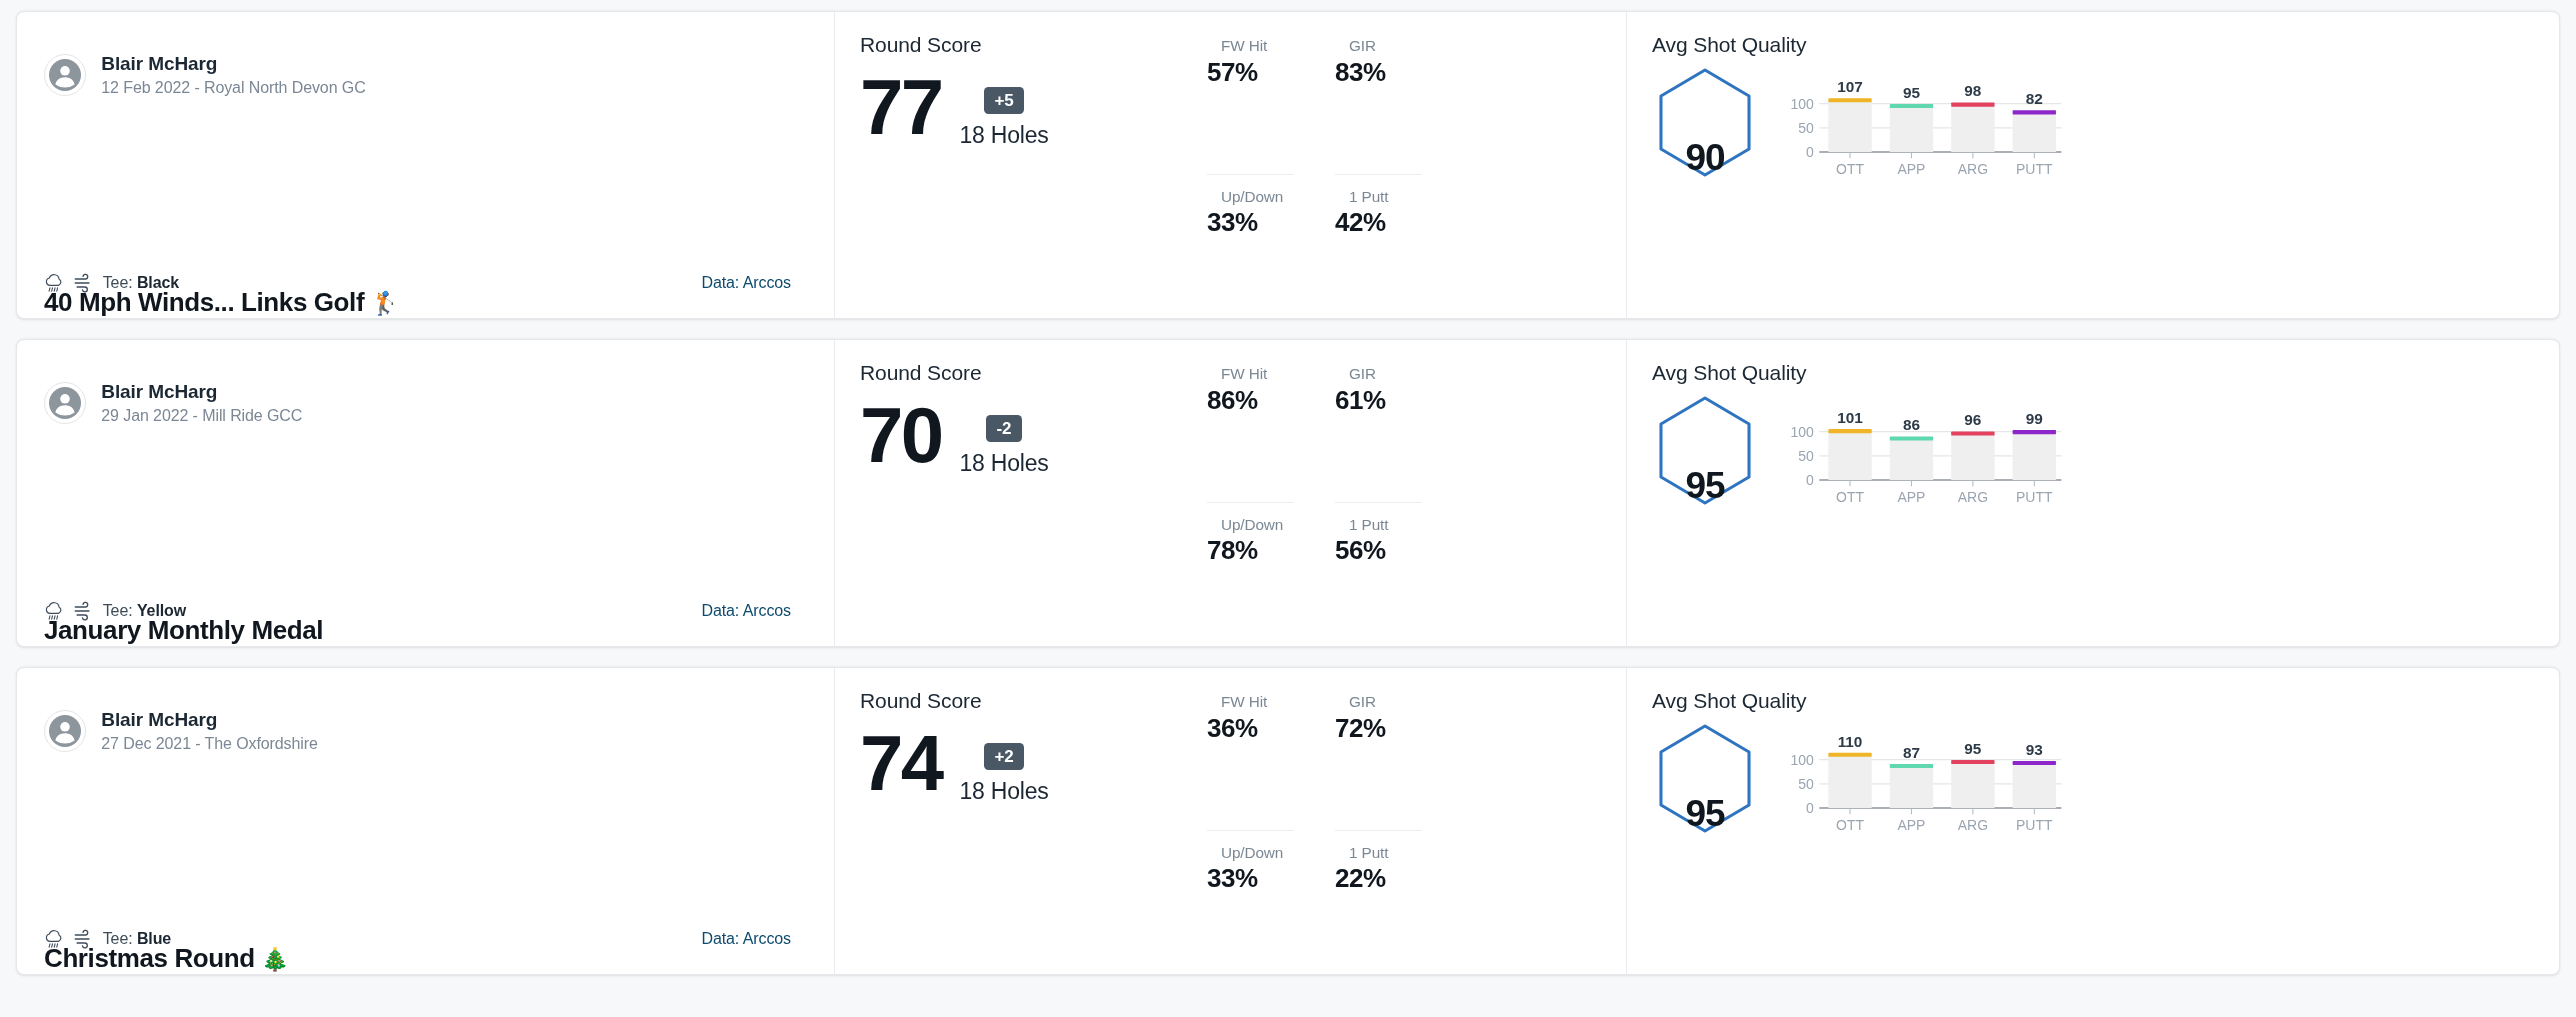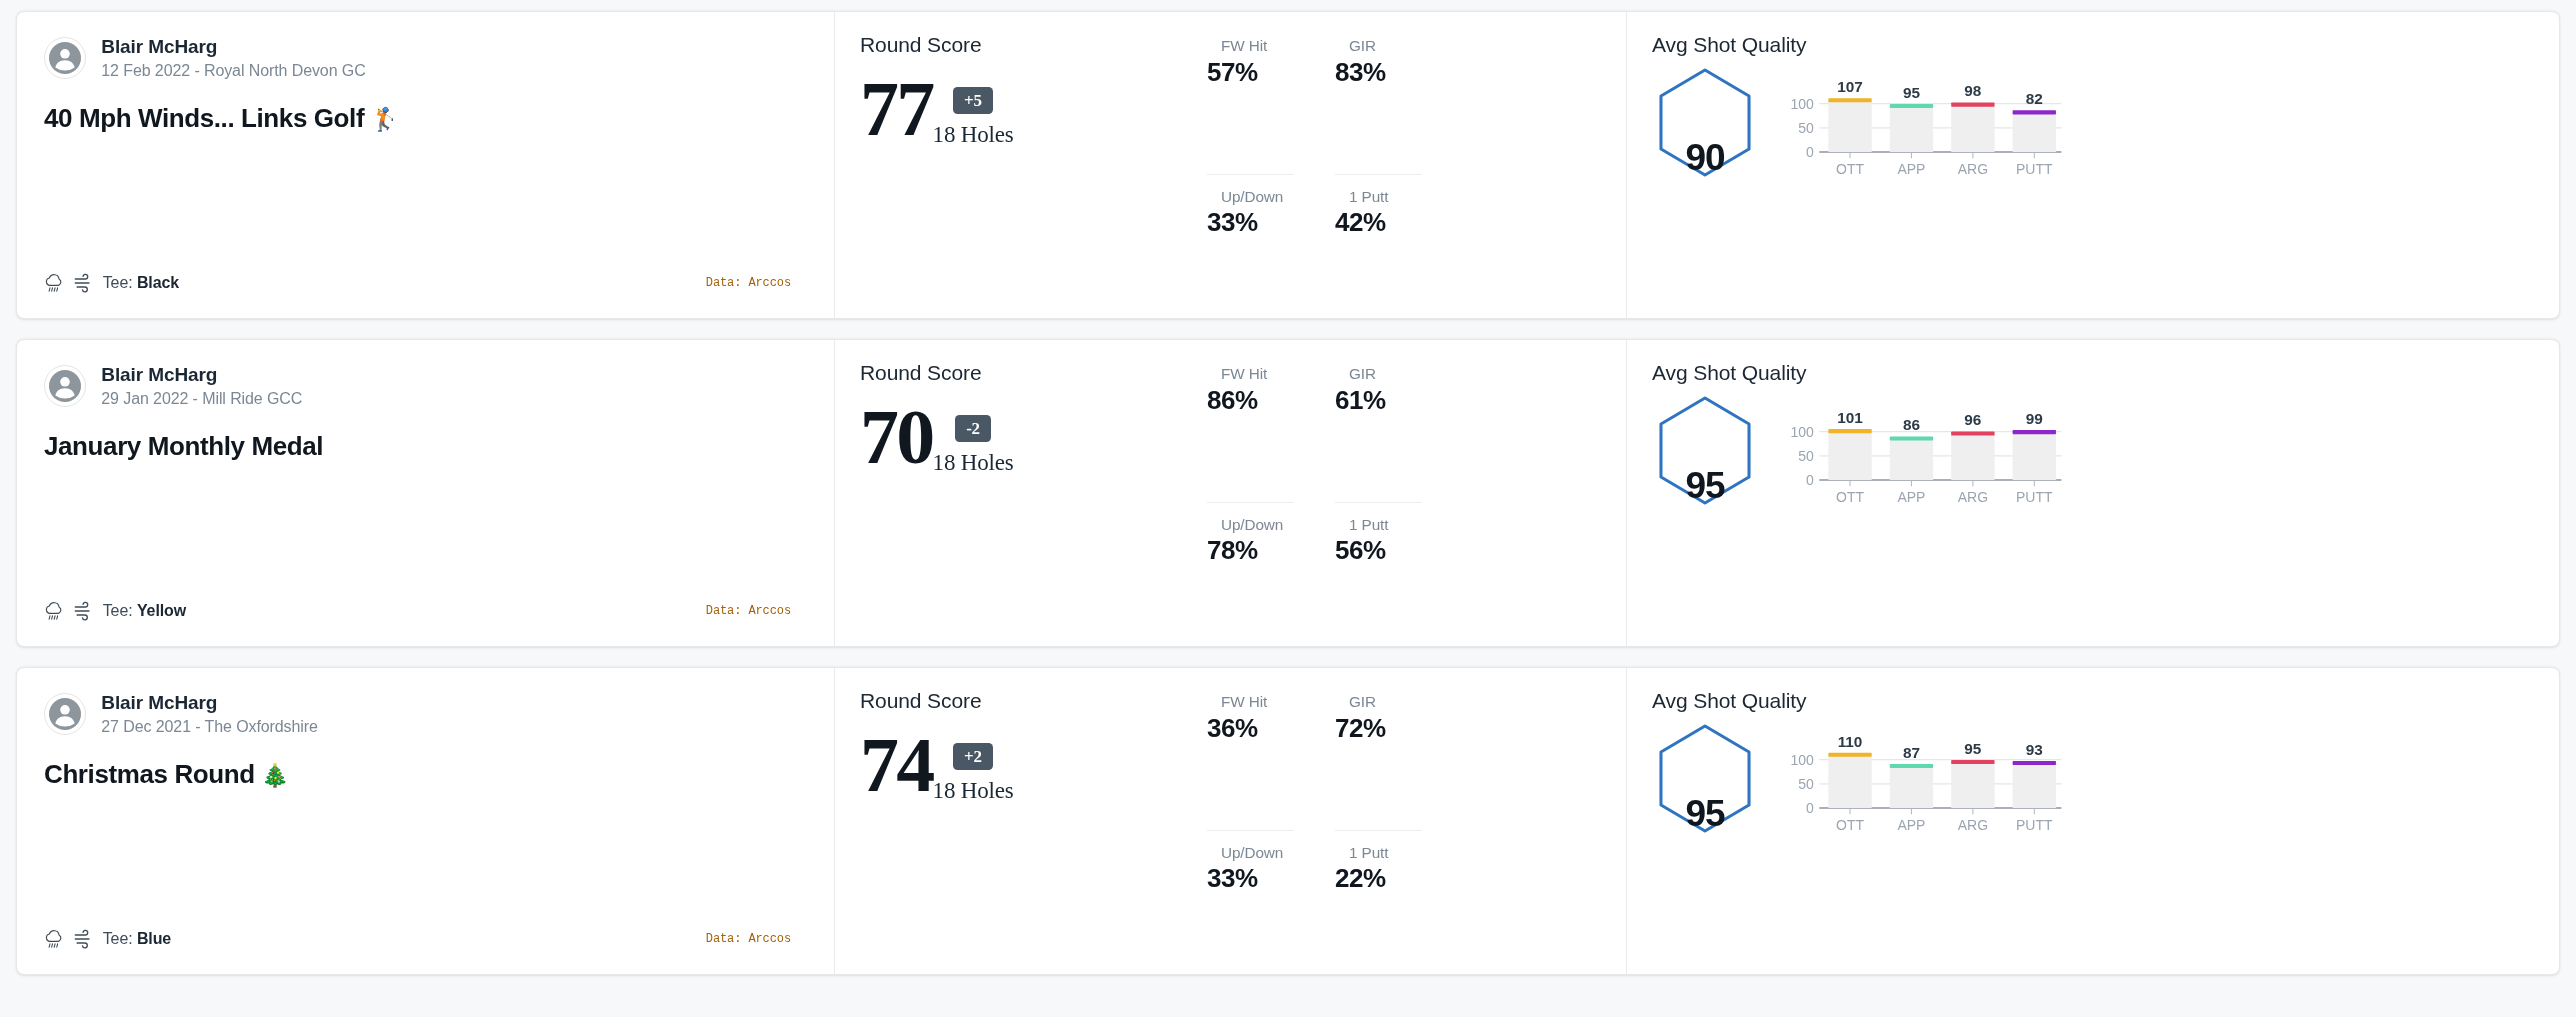--- a/index.html
+++ b/index.html
@@ -29,24 +29,25 @@
     height: 308px;
     display: flex;
     align-items: stretch;
     overflow: hidden;
   }
 
   
   .card-left {
     width: 817px;
     flex: 0 0 817px;
-    padding: 21px 27px 0 27px;
+    padding: 38px 27px 0 27px;
     display: flex;
     flex-direction: column;
     position: relative;
+    justify-content: space-between;
   }
 
   .identity {
     display: flex;
     align-items: center;
     gap: 15.3px;
     margin-top: 3.6px;
   }
 
   .avatar {
@@ -99,24 +100,23 @@
     align-items: center;
     gap: 8px;
     font-size: 16px;
     color: #3e4c59;
   }
   .footer-left svg { display: block; }
   .tee-label { color: #3e4c59; letter-spacing: -0.1px; }
   .tee-label b { font-weight: bold; color: #1b2733; }
 
   .data-source {
-    font-size: 12px;
-    color: #a16207;
+    font-size: 16px;
+    color: #0c4a6e;
     letter-spacing: -0.1px;
-    font-family: Liberation Mono, monospace;
   }
 
   
   .card-middle {
     width: 792px;
     flex: 0 0 792px;
     border-left: 0.9px solid #e9ebed;
     padding: 21.7px 0 0 25px;
     display: flex;
     position: relative;
@@ -126,22 +126,22 @@
 
   .block-heading {
     font-size: 21px;
     color: #1b2733;
     letter-spacing: -0.1px;
   }
 
   .score-row {
     margin-top: 7.2px;
     display: flex;
-    align-items: flex-end;
-    font-family: Liberation Serif, serif;
+    align-items: center;
+    gap: 18px;
   }
 
   .score-value {
     font-size: 78px;
     font-weight: bold;
     color: #10171e;
     line-height: 1;
     letter-spacing: -2.7px;
   }
 

